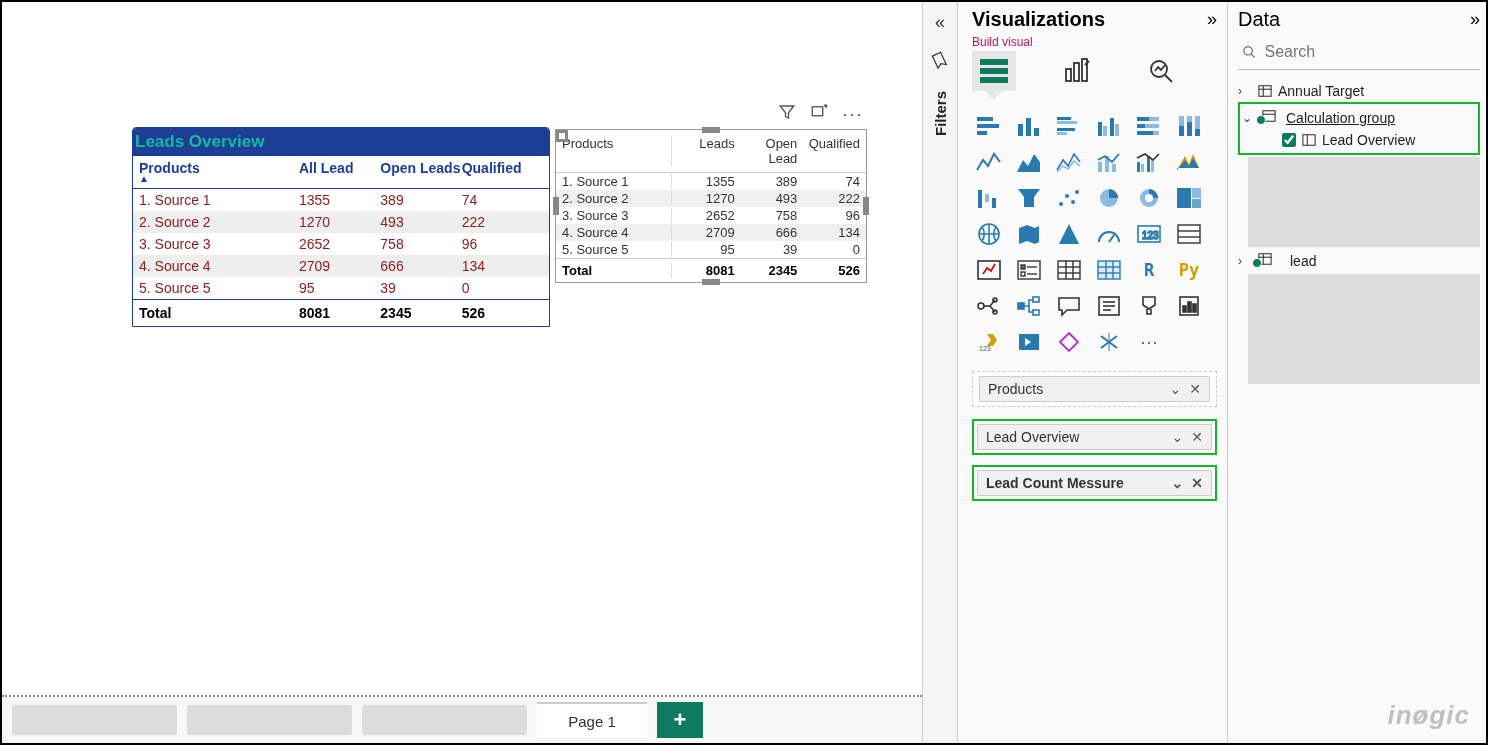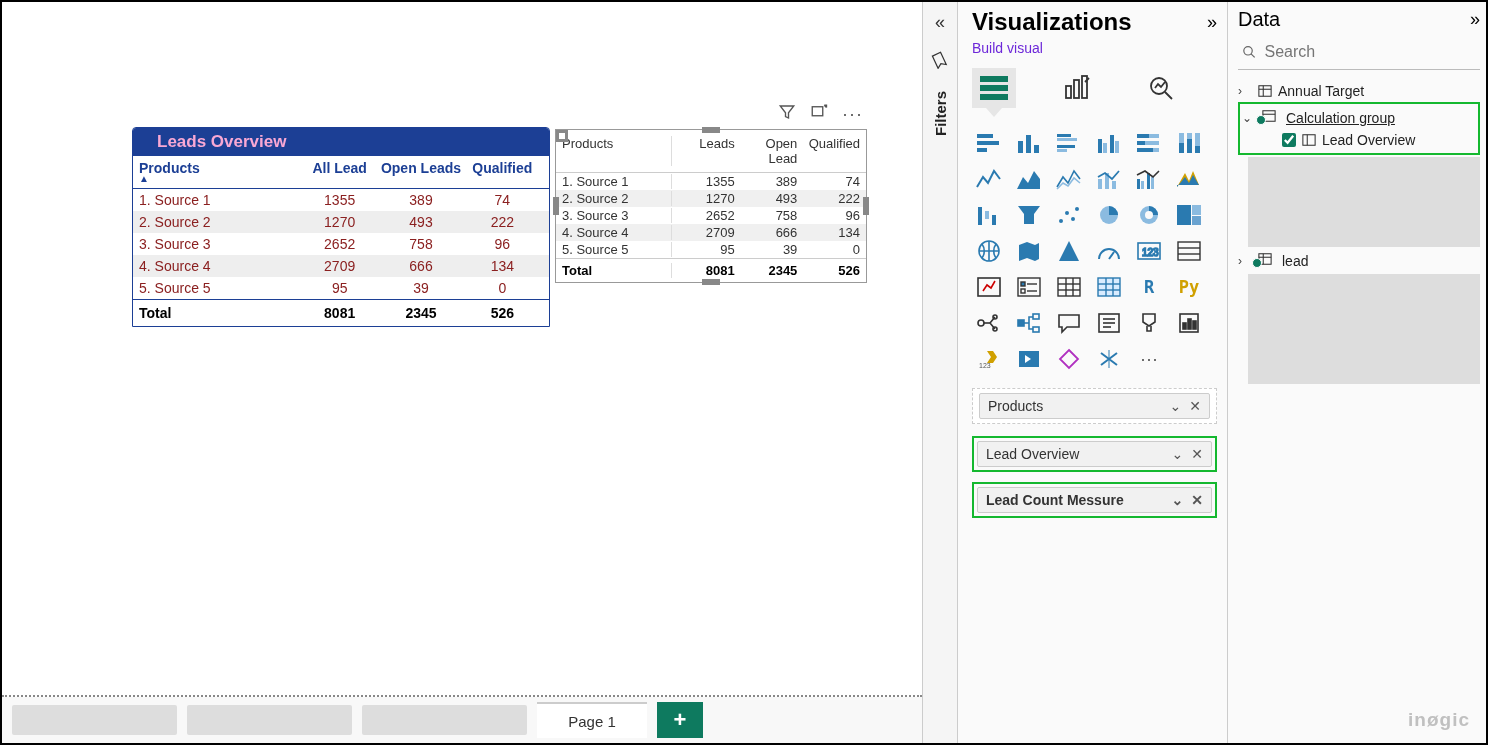--- a/index.html
+++ b/index.html
@@ -9,29 +9,29 @@
   
   .canvas-area { flex: 1; position: relative; background: #fff; display: flex; flex-direction: column; }
   .canvas-body { flex: 1; position: relative; border-bottom: 2px dotted #888; }
   .page-tabs { height: 46px; background: #f8f8f8; padding: 6px 10px; display: flex; gap: 10px; align-items: center; }
   .tab-slot { width: 165px; height: 30px; background: #ddd; border-radius: 2px; }
   .tab-active { width: 110px; height: 36px; background: #fff; border-top: 2px solid #ccc; display: flex; align-items: center; justify-content: center; font-size: 15px; color: #333;}
   .tab-add { width: 46px; height: 36px; background: #0e7a5f; color: #fff; display: flex; align-items: center; justify-content: center; font-size: 22px; font-weight: bold; }
 
   
   .blue-table { position: absolute; left: 130px; top: 125px; width: 418px; border: 1px solid #1c3f95; border-radius: 4px 4px 0 0; font-size: 14px; overflow: hidden; }
-  .blue-header { background: #1c3f95; color: #f9a8d4; padding: 4px 24px; font-size: 17px; font-weight: 600; }
+  .blue-header { background: #1c3f95; color: #14b8a6; padding: 4px 2px; font-size: 17px; font-weight: 600; }
   .blue-thead { display: flex; font-weight: 700; color: #1c3f95; border-bottom: 1px solid #1c3f95; padding: 4px 6px; }
   .blue-thead .sort-ind { font-size: 10px; color:#1c3f95; margin-top:-3px;}
   .blue-row { display: flex; padding: 3px 6px; color: #8b2020; }
   .blue-row.alt { background: #eee; }
   .blue-row .c1 { color: #8b2020; }
   .blue-total { display: flex; padding: 5px 6px; font-weight: 700; border-top: 1px solid #1c3f95; color: #000; }
   .c1 { width: 160px; text-align: left; }
-  .c2, .c3, .c4 { flex: 1; text-align: center; }
+  .c2, .c3, .c4 { flex: 1; text-align: left; }
 
   
   .sel-wrap { position: absolute; left: 553px; top: 97px; width: 312px; }
   .sel-toolbar { height: 30px; display: flex; justify-content: flex-end; gap: 14px; align-items: center; padding-right: 4px; color: #555; }
   .sel-toolbar svg { width: 18px; height: 18px; }
   .sel-ellipsis { font-size: 18px; letter-spacing: 1px; }
   .sel-visual { border: 1px solid #999; position: relative; background:#fff;}
   .sel-handle { position: absolute; width: 18px; height: 6px; background: #888; }
   .sel-handle.v { width: 6px; height: 18px; }
   .corner { position: absolute; width: 12px; height: 12px; }
@@ -50,22 +50,22 @@
   .pc2, .pc3, .pc4 { flex: 1; text-align: right; }
 
   
   .filters-spine { width: 36px; border-left: 1px solid #ccc; border-right: 1px solid #ccc; background: #f5f5f5; padding-top: 10px; display: flex; flex-direction: column; align-items: center; gap: 18px; }
   .filters-spine .chev { font-size: 18px; color:#333; }
   .filters-spine .vlabel { writing-mode: vertical-rl; font-size: 15px; font-weight: 600; color:#222; transform: rotate(180deg);}
 
   
   .viz-pane { width: 270px; border-right: 1px solid #ccc; background: #fafafa; padding: 6px 10px 0 14px; display: flex; flex-direction: column; }
   .pane-header { display: flex; justify-content: space-between; align-items: center; margin-bottom: 4px; }
-  .pane-header h2 { font-size: 24px; font-weight: 600; }
-  .sub-label { font-size: 14px; color: #6d28d9; margin-bottom: 12px; }
+  .pane-header h2 { font-size: 20px; font-weight: 600; }
+  .sub-label { font-size: 12px; color: #be185d; margin-bottom: 2px; }
   .build-icons { display: flex; gap: 40px; margin-bottom: 10px; align-items:flex-end; }
   .build-tab { width: 44px; height: 40px; display:flex; align-items:center; justify-content:center; }
   .build-tab.active { background: #e6e6e6; border-bottom: none; position:relative; }
   .build-tab.active::after { content:""; position:absolute; bottom:-9px; left:50%; transform:translateX(-50%); width:0; height:0; border-left:8px solid transparent; border-right:8px solid transparent; border-top:9px solid #e6e6e6;}
   .viz-grid { display: grid; grid-template-columns: repeat(6, 34px); gap: 6px 6px; margin: 10px 0 14px 0; }
   .viz-grid .viz-icon { width: 34px; height: 30px; display:flex; align-items:center; justify-content:center; border:1px solid transparent; cursor:pointer;}
   .viz-icon svg { width: 28px; height: 24px; }
   .viz-icon.text { font-size: 17px; font-weight: 700; font-family: Consolas, monospace; color:#2a7ab0;}
   .viz-icon.text.py { color:#d0a000;}
 
@@ -85,21 +85,21 @@
   .search-box input { border:none; outline:none; background:transparent; font-size: 16px; color:#444; width: 100%;}
   .tree-item { display:flex; align-items:center; gap:6px; font-size:14px; color:#222; padding: 3px 0;}
   .tree-item .exp { width: 14px; font-size:12px; color:#444; }
   .tree-item input[type=checkbox] { width:14px; height:14px; accent-color:#0e7a5f;}
   .tree-child { margin-left: 40px; }
   .green-wrap { border: 2.5px solid #14b82f; padding: 2px 2px; }
   .grey-block { background:#ddd; margin: 2px 0 2px 10px; height: 90px;}
   .grey-block.big { height: 110px;}
   .status-dot { width:10px; height:10px; border-radius:50%; background:#0e7a5f; border:1px solid #fff; position:relative; left:-6px; top:6px;}
   .table-icon { width:14px; height:14px; }
-  .watermark { position:absolute; right: 16px; bottom: 12px; font-size: 19px; color:#c0c0c0; font-weight:600; letter-spacing:1px; }
+  .watermark { position:absolute; right: 16px; bottom: 12px; font-size: 26px; color:#c0c0c0; font-weight:600; letter-spacing:1px; font-style:italic;}
 </style>
 </head>
 <body>
 
 <div class="app">
 
   <div class="canvas-area">
     <div class="canvas-body">
 
       <div class="blue-table">
@@ -632,21 +632,21 @@
     <div class="tree-item">
       <span class="exp">›</span>
       <span style="position:relative;">
         <svg class="table-icon" viewBox="0 0 16 16" fill="none" stroke="#333" stroke-width="1.2">
             <rect x="1" y="2" width="14" height="12"></rect>
             <line x1="1" y1="6" x2="15" y2="6"></line>
             <line x1="6" y1="2" x2="6" y2="14"></line>
           </svg>
         <span class="status-dot" style="position:absolute;"></span>
       </span>
-      <span style="margin-left:4px;">lead</span>
+      <span style="margin-left:12px;">lead</span>
     </div>
 
     <div class="grey-block big"></div>
 
     <div class="watermark">inøgic</div>
   </div>
 
 </div>
 
 </body></html>

